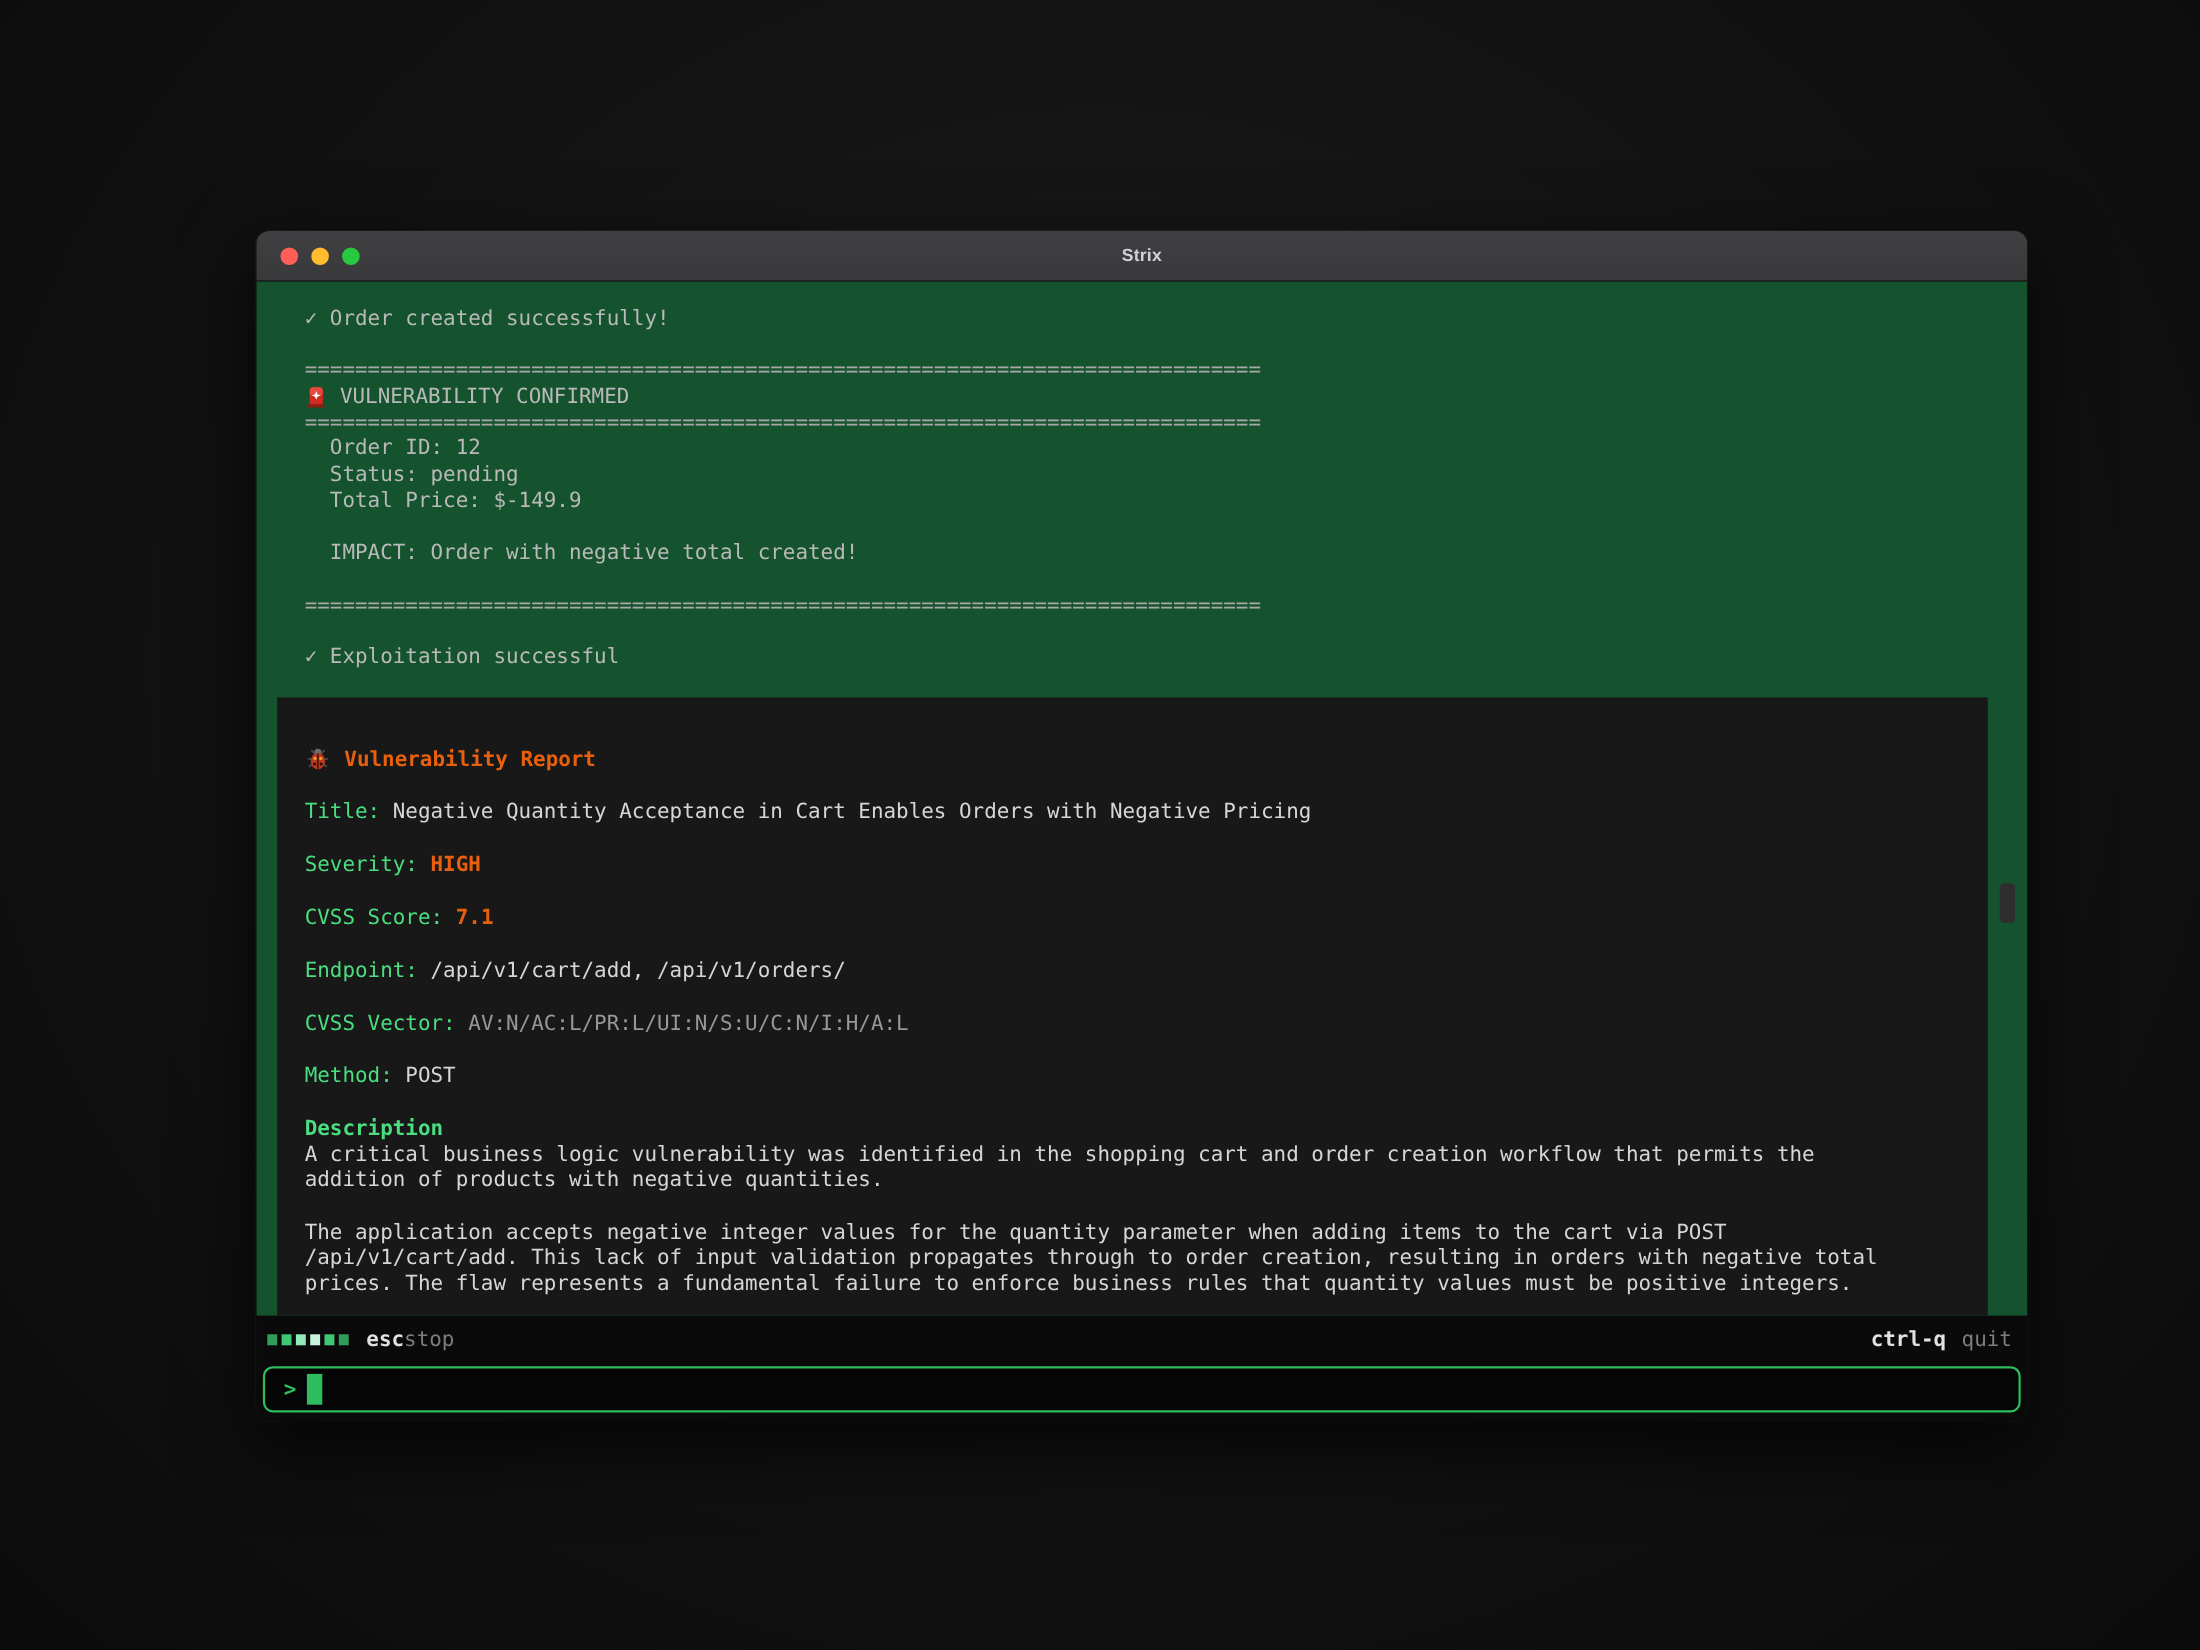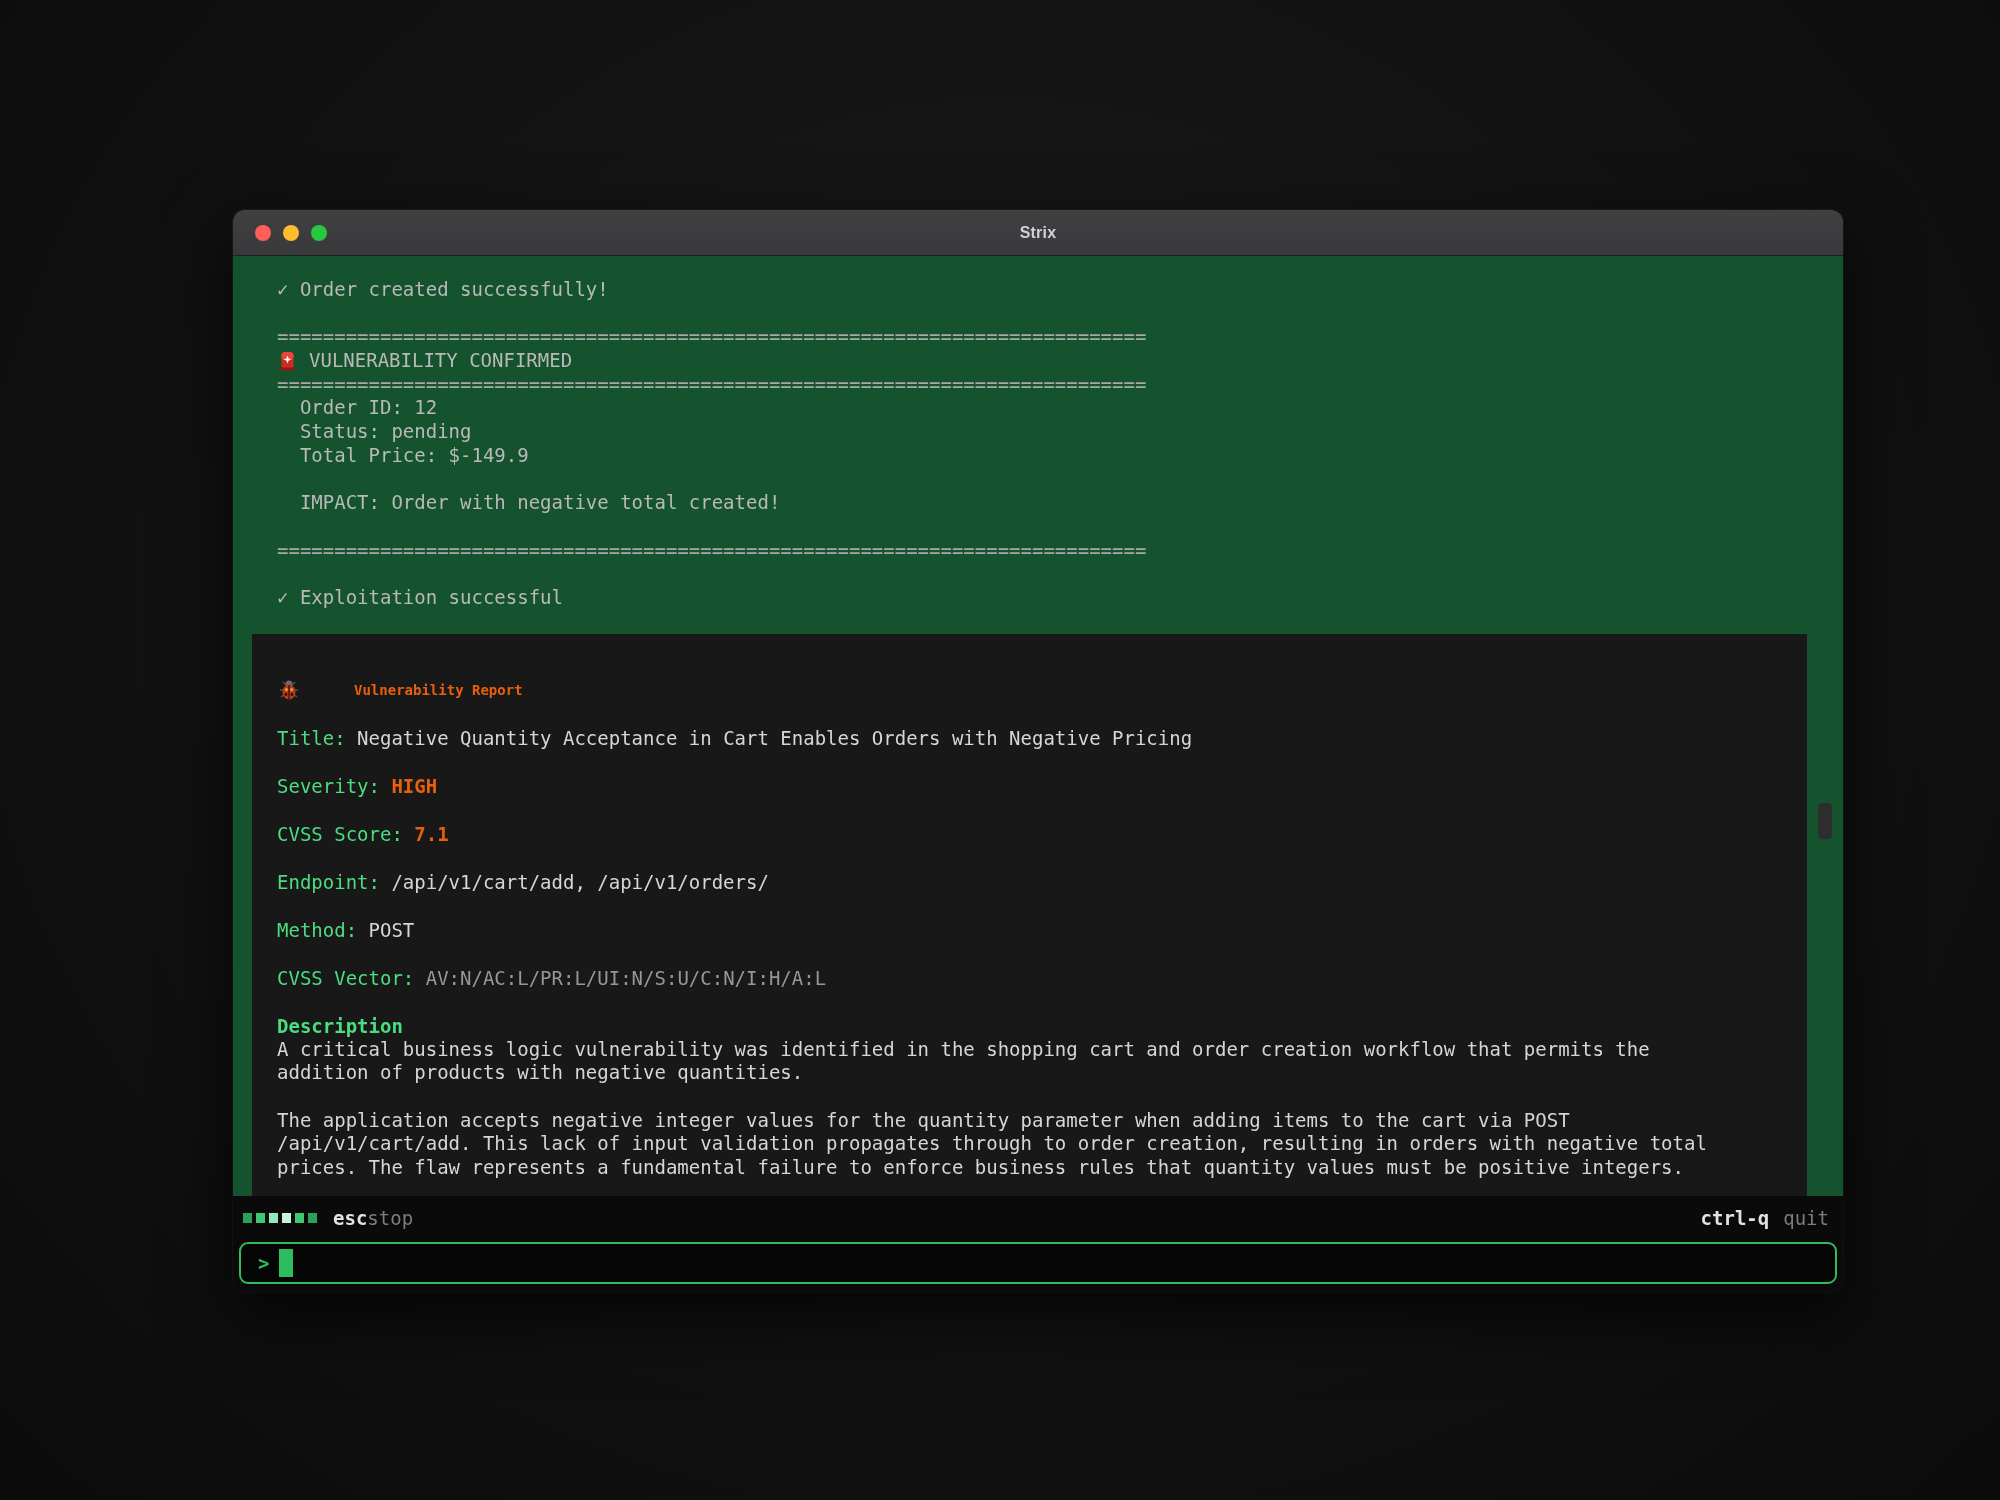--- a/index.html
+++ b/index.html
@@ -63,21 +63,21 @@
   .siren-icon { display: inline-flex; width: 24px; margin-right: 8px; align-items: center; }
   .panel {
     margin-left: 19px;
     margin-top: 24px;
     width: 1555px;
     background: #181818;
     padding: 44px 25px 30px 25px;
   }
   .report-header { display: flex; align-items: center; line-height: 24px; }
   .bug-icon { display: inline-flex; width: 26px; margin-right: 10px; }
-  .report-title { font-weight: bold; font-size: 14px; margin-left: 41px; }
+  .report-title { font-weight: bold; font-size: 19px; }
   .field { margin-top: 24px; line-height: 24px; white-space: pre-wrap; }
   .field .lbl { font-weight: normal; }
   .val-white { color: #d6d6d6; }
   .val-orange { font-weight: bold; }
   .val-gray { color: #979797; }
   .desc-heading { margin-top: 24px; line-height: 24px; font-weight: bold; }
   .desc-para { line-height: 23.7px; color: #d6d6d6; max-width: 1460px; margin-top: 0; }
   .desc-para + .desc-para { margin-top: 23.7px; }
   .scroll-thumb {
     position: absolute;
@@ -173,22 +173,22 @@
             </svg>
           </span>
           <span class="report-title" id="report-title" style="color: rgb(232, 96, 14);">Vulnerability Report</span>
         </div>
 
         <div id="report-fields">
             <div class="field"><span class="lbl" style="color: rgb(74, 222, 128);">Title:</span><span class="val-white"> Negative Quantity Acceptance in Cart Enables Orders with Negative Pricing</span></div>
             <div class="field"><span class="lbl" style="color: rgb(74, 222, 128);">Severity:</span><span class="val-orange" style="color: rgb(232, 96, 14);"> HIGH</span></div>
             <div class="field"><span class="lbl" style="color: rgb(74, 222, 128);">CVSS Score:</span><span class="val-orange" style="color: rgb(232, 96, 14);"> 7.1</span></div>
             <div class="field"><span class="lbl" style="color: rgb(74, 222, 128);">Endpoint:</span><span class="val-white"> /api/v1/cart/add, /api/v1/orders/</span></div>
+            <div class="field"><span class="lbl" style="color: rgb(74, 222, 128);">CVSS Vector:</span><span class="val-gray"> AV:N/AC:L/PR:L/UI:N/S:U/C:N/I:H/A:L</span></div>
             <div class="field"><span class="lbl" style="color: rgb(74, 222, 128);">Method:</span><span class="val-white"> POST</span></div>
-            <div class="field"><span class="lbl" style="color: rgb(74, 222, 128);">CVSS Vector:</span><span class="val-gray"> AV:N/AC:L/PR:L/UI:N/S:U/C:N/I:H/A:L</span></div>
           </div>
 
         <div class="desc-heading" id="desc-heading" style="color: rgb(74, 222, 128);">Description</div>
         <div id="desc-paras">
             <div class="desc-para">A critical business logic vulnerability was identified in the shopping cart and order creation workflow that permits the addition of products with negative quantities.</div>
             <div class="desc-para">The application accepts negative integer values for the quantity parameter when adding items to the cart via POST /api/v1/cart/add. This lack of input validation propagates through to order creation, resulting in orders with negative total prices. The flaw represents a fundamental failure to enforce business rules that quantity values must be positive integers.</div>
           </div>
       </div>
 
       <div class="scroll-thumb"></div>

